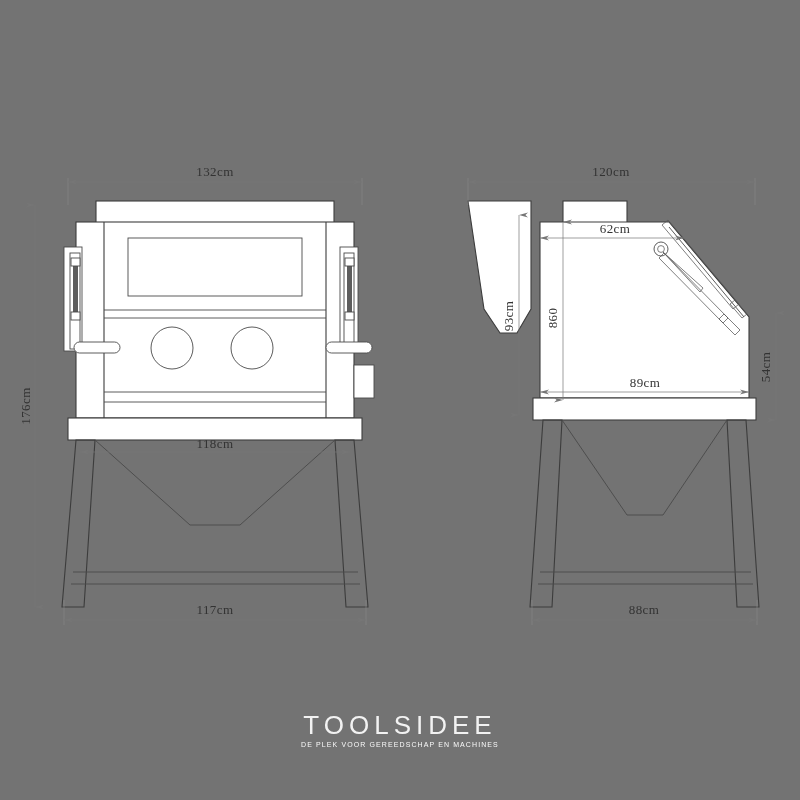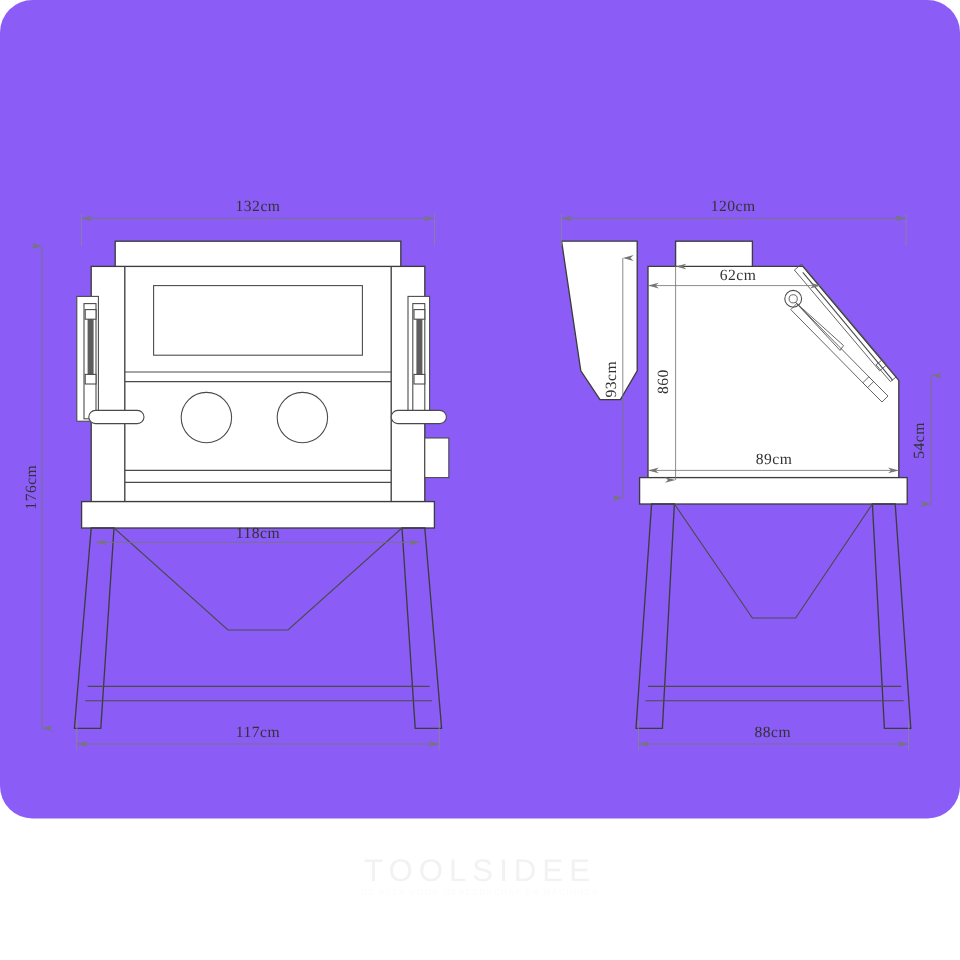--- a/index.html
+++ b/index.html
@@ -8,23 +8,22 @@
     padding: 0;
     background: #ffffff;
     width: 800px;
     height: 800px;
     overflow: hidden;
     font-family: "Liberation Serif", "DejaVu Serif", serif;
   }
   #drawing-root {
     position: relative;
     width: 800px;
-    height: 682px;
-    background: #8b5cf6;
-    border-radius: 27px;
+    height: 800px;
+    background: #737373;
   }
   svg#blueprint {
     display: block;
     width: 800px;
     height: 800px;
   }
   .outline {
     fill: none;
     stroke: #3c3c3c;
     stroke-width: 1.1;

